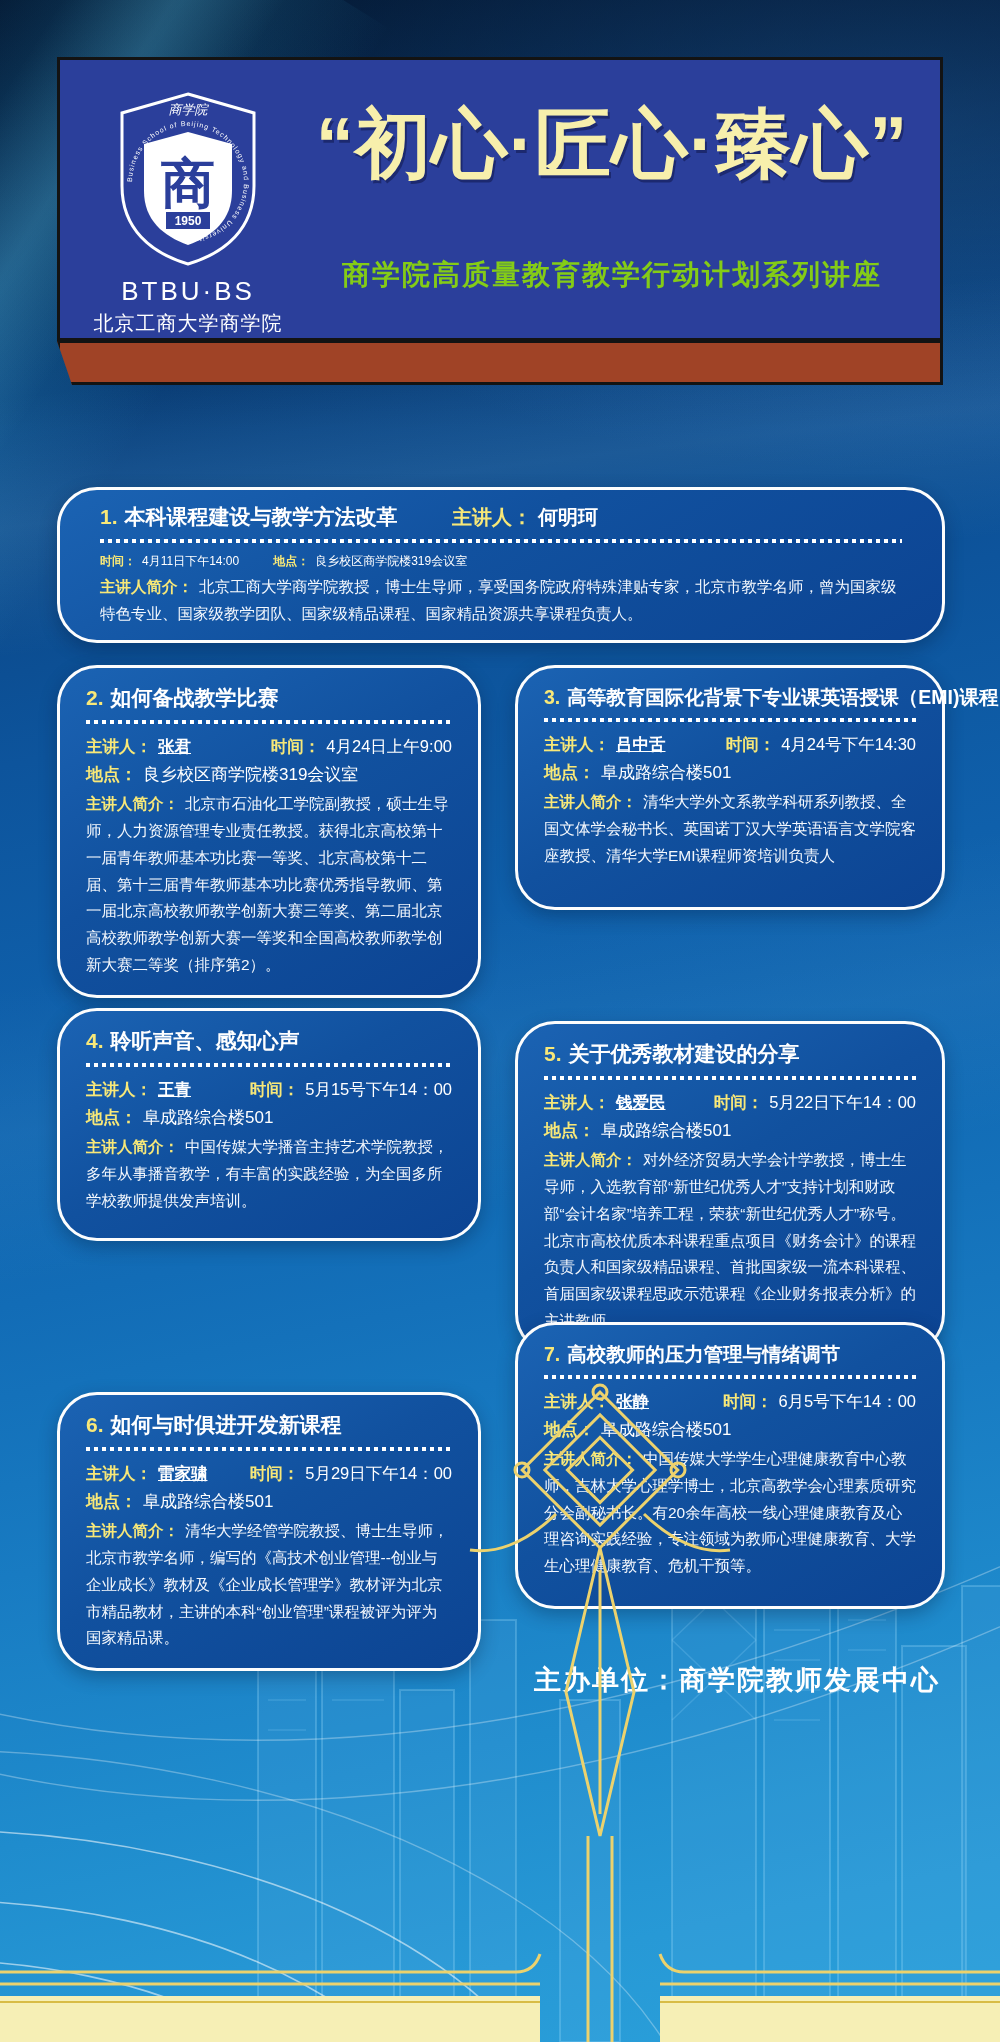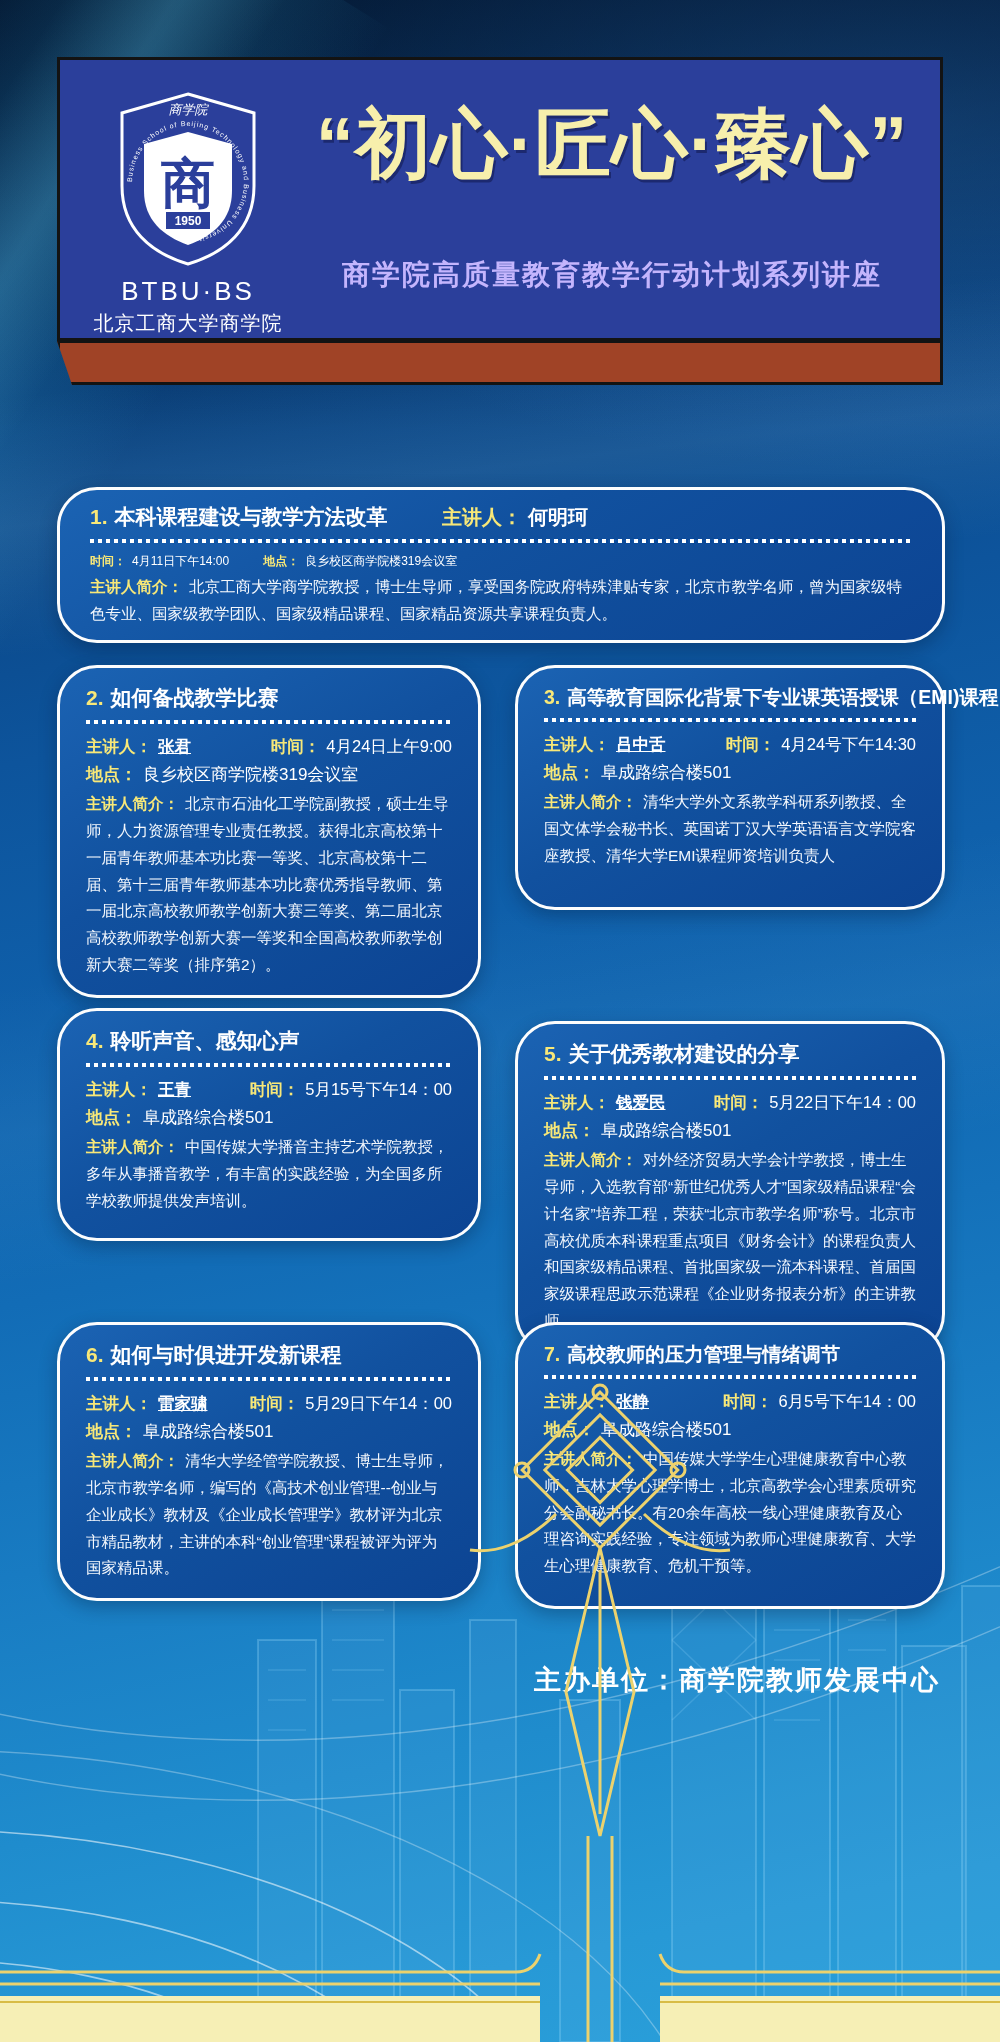--- a/index.html
+++ b/index.html
@@ -29,32 +29,32 @@
   .header-main { position:relative; height:284px; background:#2b3f9b; border:3px solid #131313; }
   .header-under { height:44px; background:#a04326; border:3px solid #131313; border-top:2px solid #131313;
     clip-path:polygon(0 0,100% 0,100% 100%,1.7% 100%); }
   .logo-wrap { position:absolute; left:24px; top:30px; width:208px; text-align:center; color:#fff; }
   .logo-acronym { font-size:26px; font-weight:normal; letter-spacing:3px; margin-top:4px; }
   .logo-univ { font-size:20px; margin-top:3px; letter-spacing:1px; font-family:"Liberation Serif","DejaVu Serif",serif; }
   .head-title { position:absolute; left:228px; top:34px; width:648px; text-align:center;
     font-size:76px; font-weight:bold; color:#f7efac; letter-spacing:1px;
     text-shadow:2px 3px 0 rgba(10,15,60,0.45); white-space:nowrap; }
   .head-sub { position:absolute; left:228px; top:196px; width:648px; text-align:center;
-    font-size:28px; font-weight:bold; color:#c4b5fd; letter-spacing:2px; white-space:nowrap; }
+    font-size:28px; font-weight:bold; color:#84cc16; letter-spacing:2px; white-space:nowrap; }
   
   .card { position:absolute; z-index:4; color:#fff; padding:16px 26px;
     background:linear-gradient(150deg,#1b63b3 0%,#11519f 45%,#0c4493 100%);
     border:3px solid #fdfdfd; border-radius:40px;
     box-shadow:0 6px 18px rgba(3,20,50,0.30); }
-  .card1 { left:57px;  top:487px;  width:888px; min-height:131px; padding:13px 30px; }
+  .card1 { left:57px;  top:487px;  width:888px; min-height:131px; padding:13px 40px; }
   .card2 { left:57px;  top:665px;  width:424px; min-height:271px; }
   .card3 { left:515px; top:665px;  width:430px; min-height:245px; }
   .card4 { left:57px;  top:1008px; width:424px; min-height:233px; }
   .card5 { left:515px; top:1008px; width:430px; min-height:248px;margin-top:13px; }
-  .card6 { left:57px;  top:1322px; width:424px; min-height:269px; }
+  .card6 { left:57px;  top:1392px; width:424px; min-height:269px; }
   .card7 { left:515px; top:1322px; width:430px; min-height:287px; }
   .ctitle { font-size:21px; font-weight:bold; line-height:1.35; white-space:nowrap; }
   .card3 .ctitle, .card7 .ctitle { font-size:19.5px; }
   .num { color:#f8e878; margin-right:7px; }
   .dots { margin:8px 0 9px; height:4px;
     background:repeating-linear-gradient(90deg,#fff 0 4px,transparent 4px 8px); }
   .meta-row { display:flex; justify-content:space-between; font-size:16.5px; line-height:1.65; }
   .row { font-size:17px; line-height:1.65; }
   .lbl { color:#f8e878; font-weight:bold; margin-right:6px; }
   .val-b { font-weight:bold;text-decoration:underline; }
@@ -189,21 +189,21 @@
   </section>
 
   <section class="card card5">
     <h2 class="ctitle"><span class="num">5.</span><span>关于优秀教材建设的分享</span></h2>
     <div class="dots"></div>
     <div class="meta-row">
       <span><span class="lbl">主讲人：</span><span class="val-b">钱爱民</span></span>
       <span><span class="lbl">时间：</span><span>5月22日下午14：00</span></span>
     </div>
     <div class="row"><span class="lbl">地点：</span><span>阜成路综合楼501</span></div>
-    <p class="bio"><span class="lbl">主讲人简介：</span><span>对外经济贸易大学会计学教授，博士生导师，入选教育部“新世纪优秀人才”国家级精品课程“会计名家”培养工程，荣获“北京市教学名师”称号。北京市高校优质本科课程重点项目《财务会计》的课程负责人和国家级精品课程、首批国家级一流本科课程、首届国家级课程思政示范课程《企业财务报表分析》的主讲教师。</span></p>
+    <p class="bio"><span class="lbl">主讲人简介：</span><span>对外经济贸易大学会计学教授，博士生导师，入选教育部“新世纪优秀人才”支持计划和财政部“会计名家”培养工程，荣获“新世纪优秀人才”称号。北京市高校优质本科课程重点项目《财务会计》的课程负责人和国家级精品课程、首批国家级一流本科课程、首届国家级课程思政示范课程《企业财务报表分析》的主讲教师。</span></p>
   </section>
 
   <section class="card card6">
     <h2 class="ctitle"><span class="num">6.</span><span>如何与时俱进开发新课程</span></h2>
     <div class="dots"></div>
     <div class="meta-row">
       <span><span class="lbl">主讲人：</span><span class="val-b">雷家骕</span></span>
       <span><span class="lbl">时间：</span><span>5月29日下午14：00</span></span>
     </div>
     <div class="row"><span class="lbl">地点：</span><span>阜成路综合楼501</span></div>

